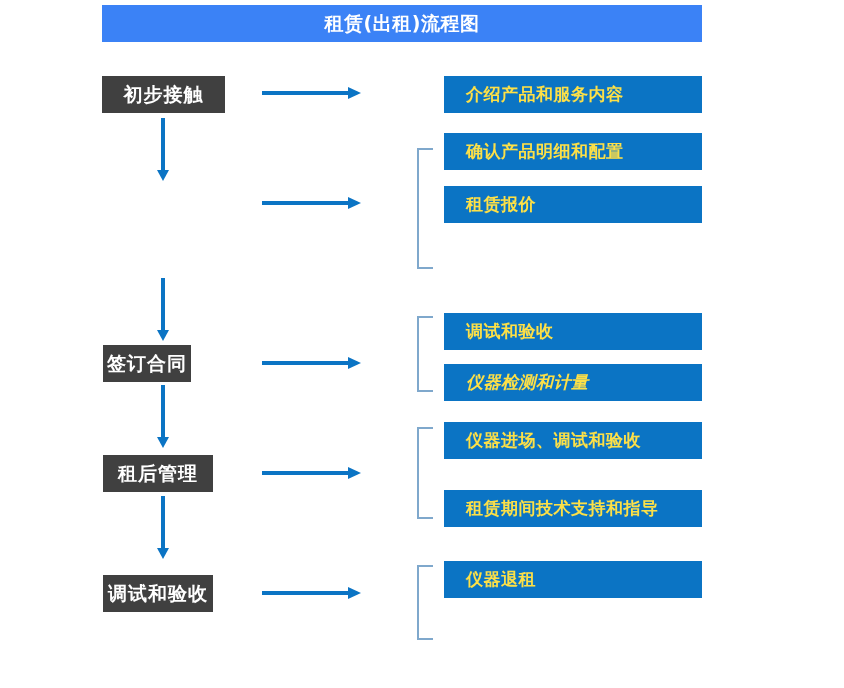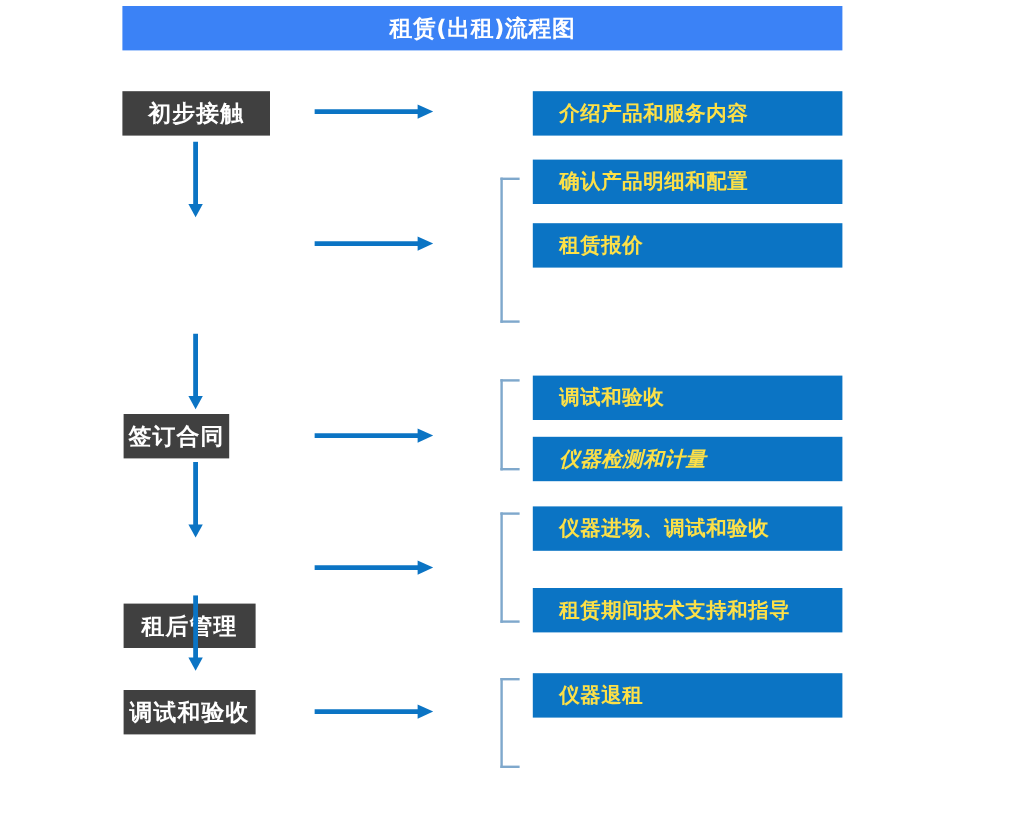--- a/index.html
+++ b/index.html
@@ -148,21 +148,21 @@
   <div class="detail-box" style="top:313px;">调试和验收</div>
   <div class="detail-box" style="top:364px;font-style:italic;">仪器检测和计量</div>
 
   <div class="v-arrow" style="left:156px; top:385px; height:64px;">
     <svg width="14" height="64" viewBox="0 0 14 64">
       <line x1="7" y1="0" x2="7" y2="54" stroke="#0b74c4" stroke-width="4"></line>
       <polygon points="1,52 13,52 7,63" fill="#0b74c4"></polygon>
     </svg>
   </div>
 
-  <div class="stage-box" style="left:103px; top:455px; width:110px;margin-top:48px;">租后管理</div>
+  <div class="stage-box" style="left:103px; top:455px; width:110px;">租后管理</div>
 
   <div class="h-arrow" style="left:262px; top:466px; width:100px;">
     <svg width="100" height="14" viewBox="0 0 100 14">
       <line x1="0" y1="7" x2="88" y2="7" stroke="#0b74c4" stroke-width="4"></line>
       <polygon points="86,1 99,7 86,13" fill="#0b74c4"></polygon>
     </svg>
   </div>
 
   <div class="bracket" style="top:427px; height:92px;"></div>
 

